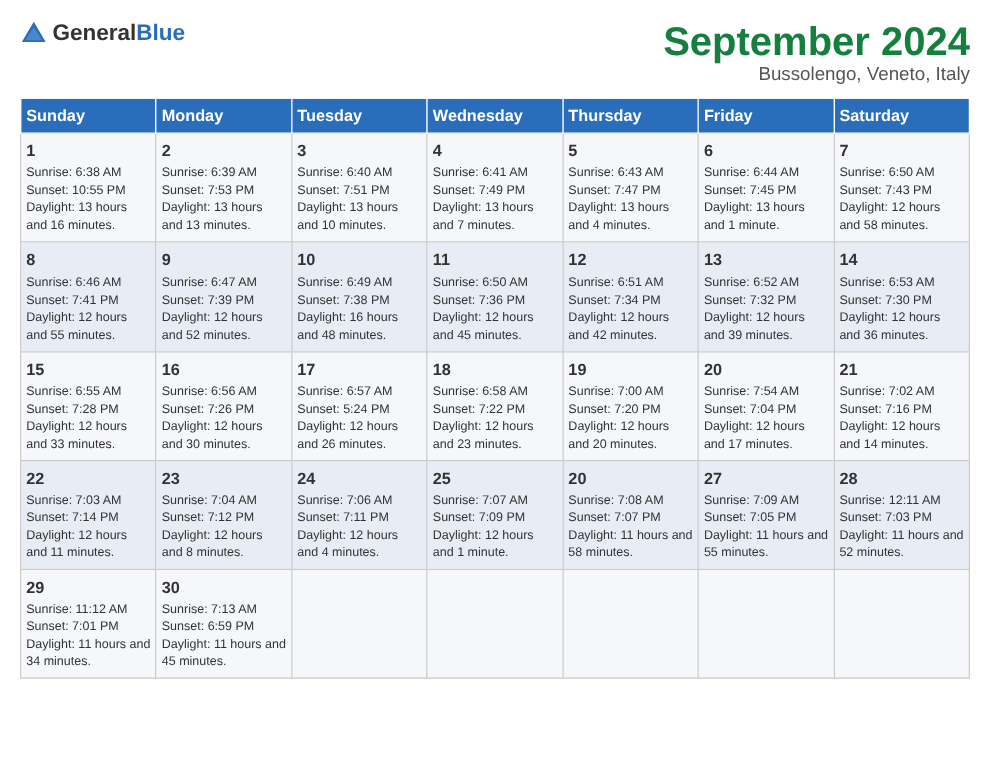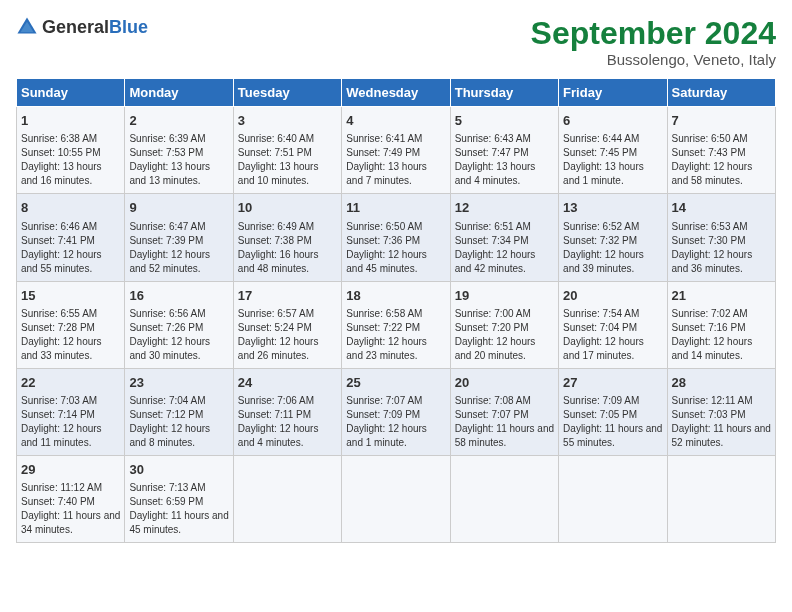--- a/index.html
+++ b/index.html
@@ -154,21 +154,21 @@
       <tr>
         <td><span class="day-num">22</span><span>Sunrise: 7:03 AM</span><br><span>Sunset: 7:14 PM</span><br><span>Daylight: 12 hours and 11 minutes.</span></td>
         <td><span class="day-num">23</span><span>Sunrise: 7:04 AM</span><br><span>Sunset: 7:12 PM</span><br><span>Daylight: 12 hours and 8 minutes.</span></td>
         <td><span class="day-num">24</span><span>Sunrise: 7:06 AM</span><br><span>Sunset: 7:11 PM</span><br><span>Daylight: 12 hours and 4 minutes.</span></td>
         <td><span class="day-num">25</span><span>Sunrise: 7:07 AM</span><br><span>Sunset: 7:09 PM</span><br><span>Daylight: 12 hours and 1 minute.</span></td>
         <td><span class="day-num">20</span><span>Sunrise: 7:08 AM</span><br><span>Sunset: 7:07 PM</span><br><span>Daylight: 11 hours and 58 minutes.</span></td>
         <td><span class="day-num">27</span><span>Sunrise: 7:09 AM</span><br><span>Sunset: 7:05 PM</span><br><span>Daylight: 11 hours and 55 minutes.</span></td>
         <td><span class="day-num">28</span><span>Sunrise: 12:11 AM</span><br><span>Sunset: 7:03 PM</span><br><span>Daylight: 11 hours and 52 minutes.</span></td>
       </tr>
       <tr>
-        <td><span class="day-num">29</span><span>Sunrise: 11:12 AM</span><br><span>Sunset: 7:40 PM</span><br><span>Daylight: 11 hours and 34 minutes.</span></td>
+        <td><span class="day-num">29</span><span>Sunrise: 11:12 AM</span><br><span>Sunset: 7:01 PM</span><br><span>Daylight: 11 hours and 34 minutes.</span></td>
         <td><span class="day-num">30</span><span>Sunrise: 7:13 AM</span><br><span>Sunset: 6:59 PM</span><br><span>Daylight: 11 hours and 45 minutes.</span></td>
         <td class="empty-cell"></td>
         <td class="empty-cell"></td>
         <td class="empty-cell"></td>
         <td class="empty-cell"></td>
         <td class="empty-cell"></td>
       </tr>
     </tbody>
 </table>
 

